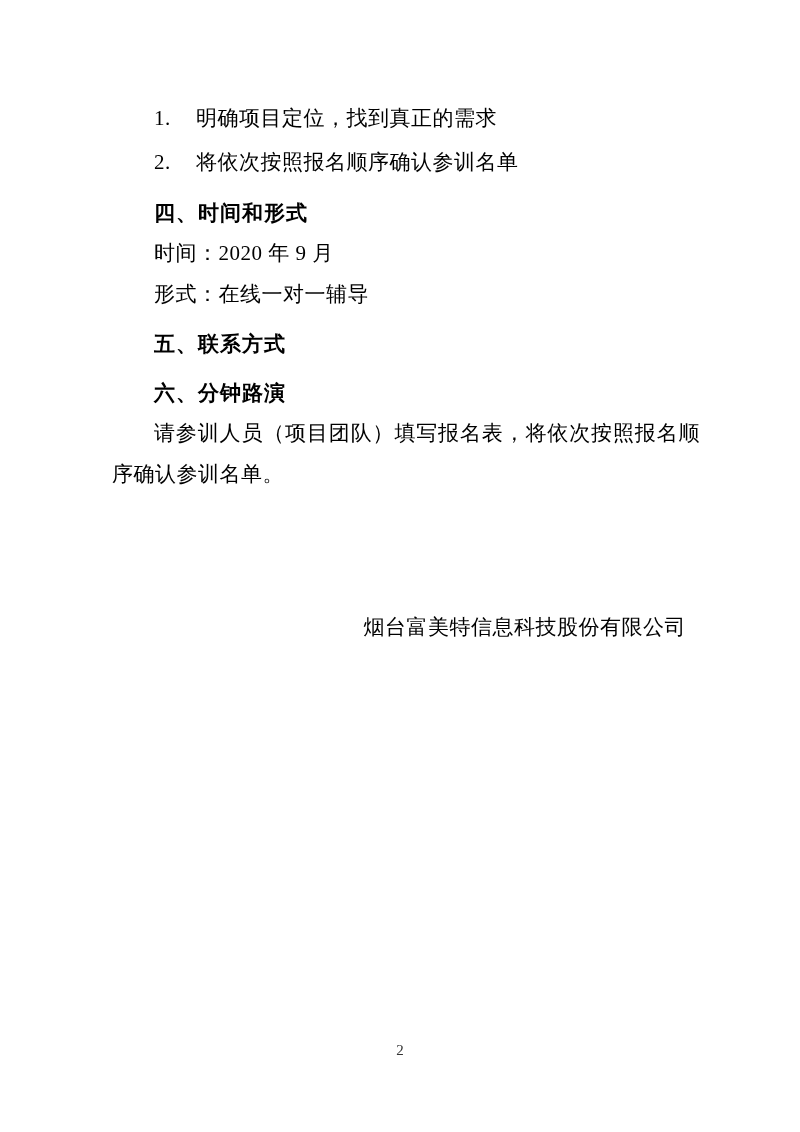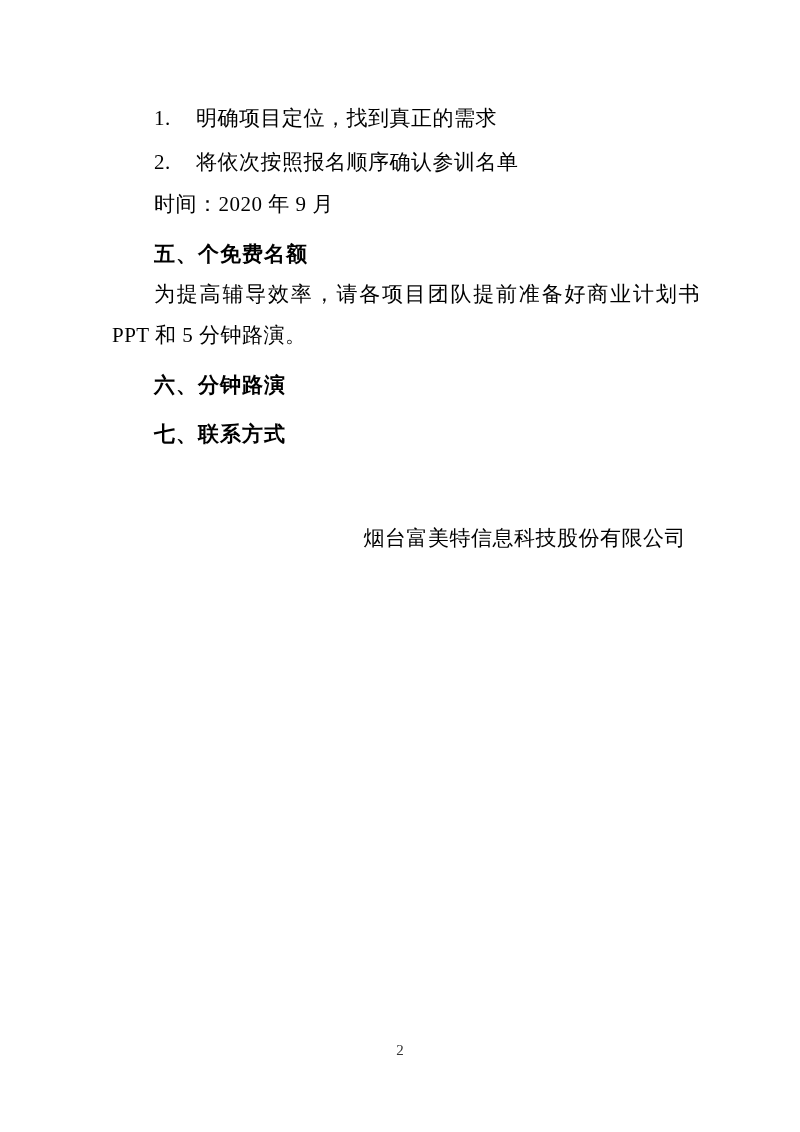--- a/index.html
+++ b/index.html
@@ -46,21 +46,21 @@
   .section-heading {
     margin: 8px 0 0 0;
     font-family: "Liberation Sans", "DejaVu Sans", sans-serif;
     font-weight: 700;
     font-size: 21px;
     line-height: 41px;
     text-indent: 2em;
     letter-spacing: 1px;
   }
   .signature-block {
-    margin-top: 64px;
+    margin-top: 112px;
     text-align: right;
     padding-right: 14px;
   }
   .signature-block p {
     margin: 0;
     font-size: 21px;
     line-height: 41px;
     letter-spacing: 0.5px;
   }
   .page-footer {
@@ -76,28 +76,29 @@
 </style>
 </head>
 <body>
 
 <div class="page">
   <div class="content">
 
     <p class="list-item"><span class="marker">1.</span><span>明确项目定位，找到真正的需求</span></p>
     <p class="list-item"><span class="marker">2.</span><span>将依次按照报名顺序确认参训名单</span></p>
 
+    <h2 class="section-heading">四、时间和形式</h2>
     <p class="body-text indent">时间：2020 年 9 月</p>
+    <p class="body-text indent">形式：在线一对一辅导</p>
 
-    <h2 class="section-heading">五、个免费名额</h2>
-    <p class="body-text indent">为提高辅导效率，请各项目团队提前准备好商业计划书 PPT 和 5 分钟路演。</p>
+    <h2 class="section-heading">五、联系方式</h2>
 
     <h2 class="section-heading">六、分钟路演</h2>
+    <p class="body-text indent">请参训人员（项目团队）填写报名表，将依次按照报名顺序确认参训名单。</p>
 
-    <h2 class="section-heading">七、联系方式</h2>
 
     <div class="signature-block">
       <p>烟台富美特信息科技股份有限公司</p>
     </div>
 
   </div>
 
   <div class="page-footer">2</div>
 </div>
 

